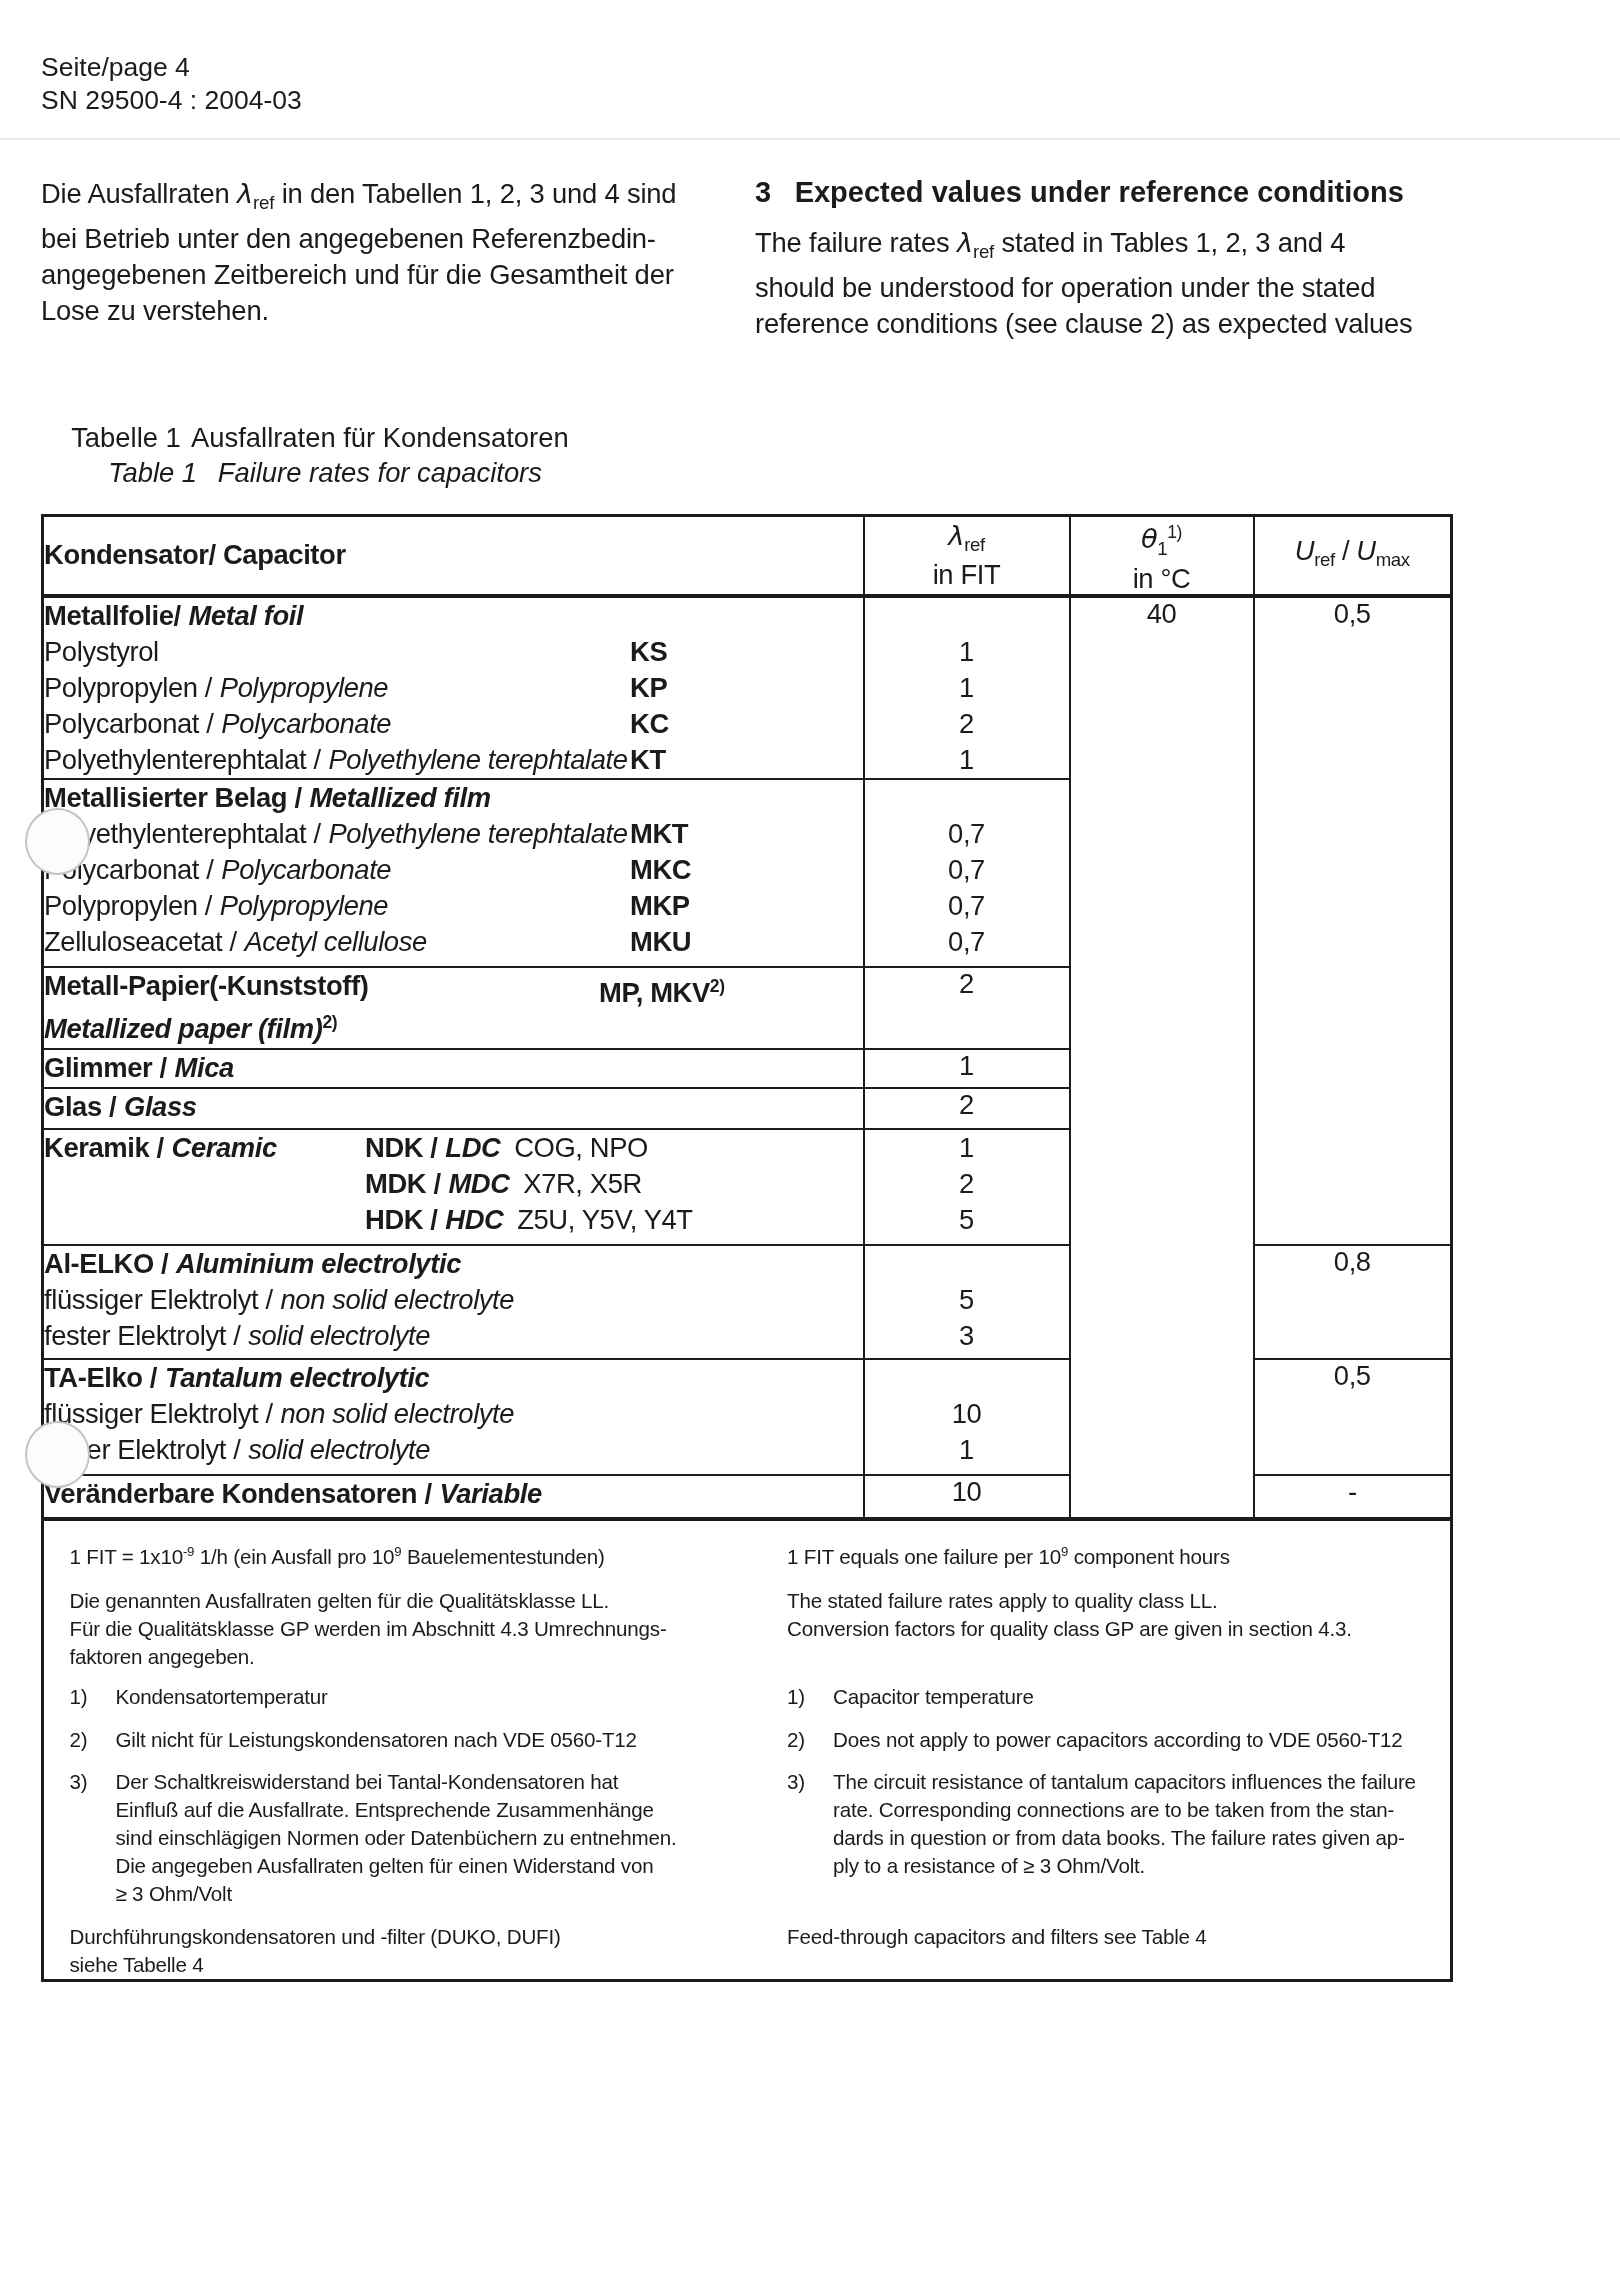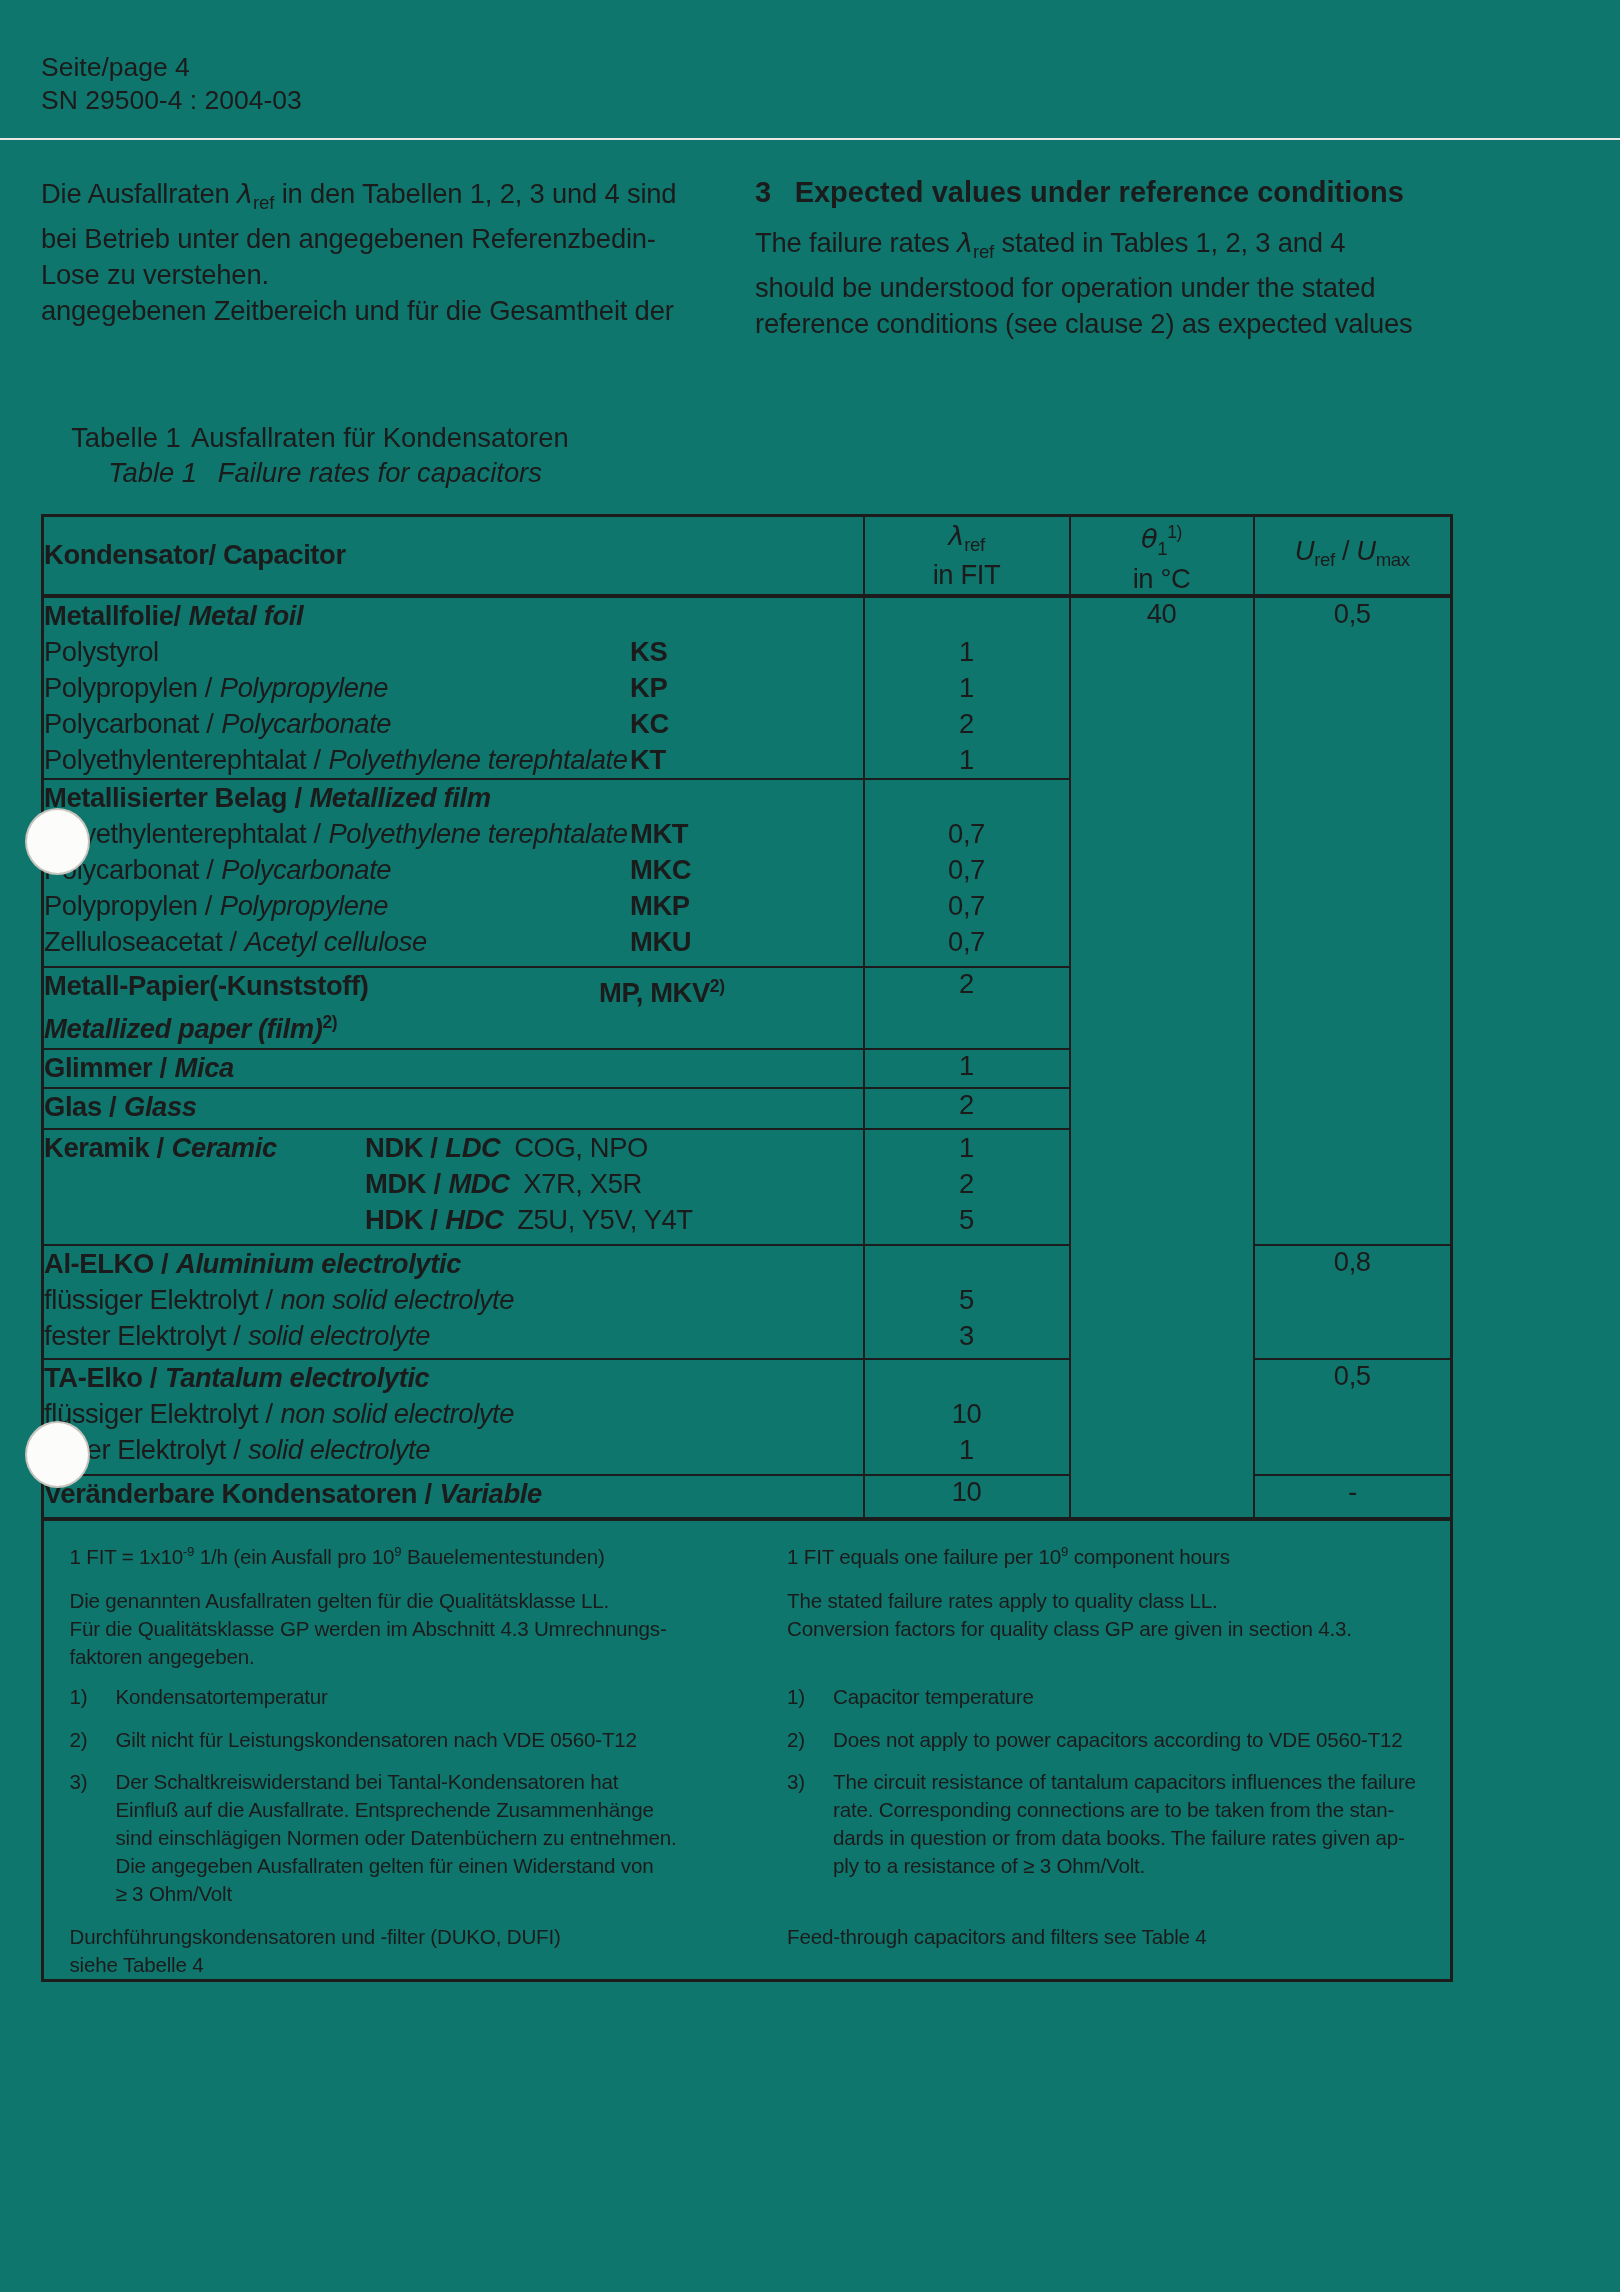--- a/index.html
+++ b/index.html
@@ -1,16 +1,16 @@
 <!DOCTYPE html>
 <html><head>
 <meta charset="utf-8">
 <style>
   html,body{margin:0;padding:0;background:#888;}
-  .page{position:relative;width:1620px;height:2293px;background:#0f766e;
+  .page{position:relative;width:1620px;height:2293px;background:#ffffff;
         font-family:"Liberation Sans",sans-serif;color:#1b1b1b;overflow:hidden;}
   .b{font-weight:bold;}
   .it{font-style:italic;}
   sub{font-size:68%;}
   sup{font-size:64%;}
   .lam{font-style:italic;font-family:"DejaVu Sans",sans-serif;}
 
   .pagehead{position:absolute;left:41px;top:51px;font-size:26.5px;line-height:33px;}
   .headrule{position:absolute;left:0;right:0;top:138px;height:2px;background:#e9e8e4;}
 
@@ -71,22 +71,22 @@
     <div>SN 29500-4 : 2004-03</div>
   </div>
   <div class="headrule"></div>
 
   <div class="twocol">
     <div>
       <div class="para">
         <div><span>Die Ausfallraten </span><span class="lam">λ</span><sub>ref</sub><span> in den Tabellen 1, 2, 3 und 4 sind</span></div>
         <div>
             <div>bei Betrieb unter den angegebenen Referenzbedin-</div>
+            <div>angegebenen Zeitbereich und für die Gesamtheit der</div>
             <div>Lose zu verstehen.</div>
-            <div>angegebenen Zeitbereich und für die Gesamtheit der</div>
           </div>
       </div>
     </div>
     <div>
       <div class="h"><span class="num">3</span><span>Expected values under reference conditions</span></div>
       <div class="para">
         <div><span>The failure rates </span><span class="lam">λ</span><sub>ref</sub><span> stated in Tables 1, 2, 3 and 4</span></div>
         <div>
             <div>should be understood for operation under the stated</div>
             <div>reference conditions (see clause 2) as expected values</div>

